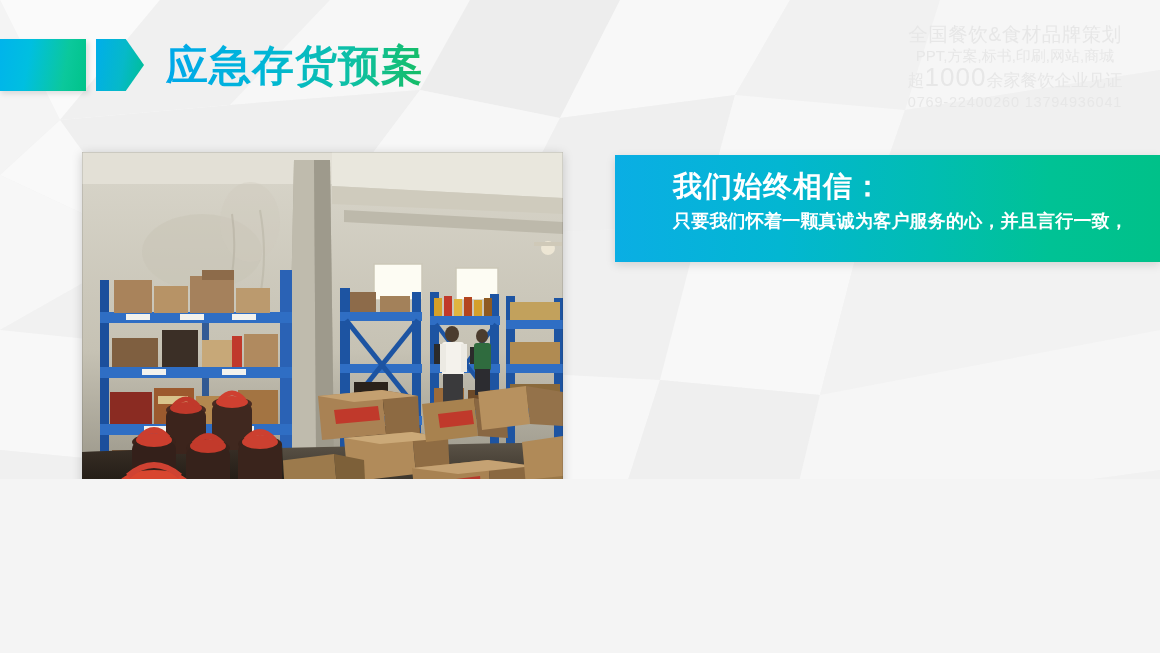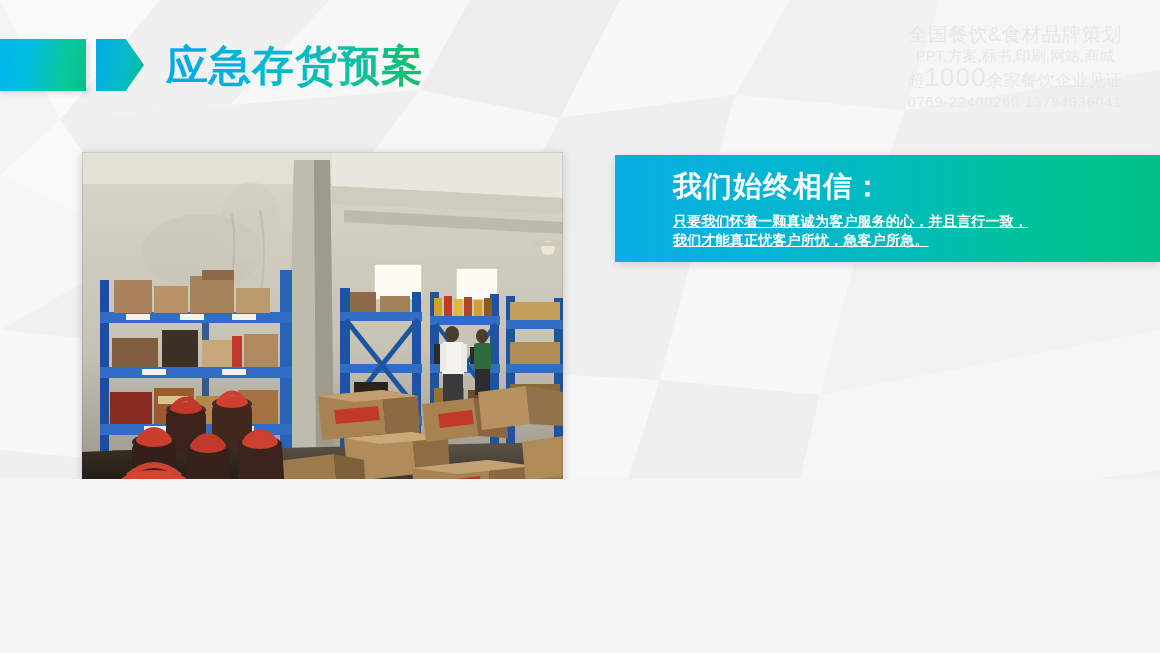--- a/index.html
+++ b/index.html
@@ -157,26 +157,25 @@
     font-weight: bold;
     letter-spacing: 1px;
     line-height: 34px;
     white-space: nowrap;
   }
   #belief-sub {
     position: absolute;
     left: 58px;
     top: 57px;
     color: #ffffff;
-    font-size: 14px;
+    font-size: 18px;
     font-weight: bold;
     line-height: 19px;
     letter-spacing: 0.2px;
     white-space: nowrap;
-    text-decoration: underline;
   }
 
   
   #body-paragraph {
     position: absolute;
     left: 617px;
     top: 302px;
     width: 408px;
     color: #4a4a4a;
     font-size: 17.5px;
@@ -501,21 +500,20 @@
       <polygon points="196,398 196,360 260,352 262,360" fill="#8a6a42"></polygon>
 
       <rect x="0" y="0" width="481" height="360" fill="none" stroke="#2a2a2a" stroke-width="1" opacity="0.25"></rect>
     </svg>
   </div>
 
   <div id="belief-banner">
     <div id="belief-title">我们始终相信：</div>
     <div id="belief-sub">
       <div>只要我们怀着一颗真诚为客户服务的心，并且言行一致，</div>
-      <div>我们才能真正忧客户所忧，急客户所急。</div>
     </div>
   </div>
 
 
   <div id="footer-gray-top"></div>
   <div id="footer-gray-bottom"></div>
   <div id="footer-green"></div>
 
 </div>
 

